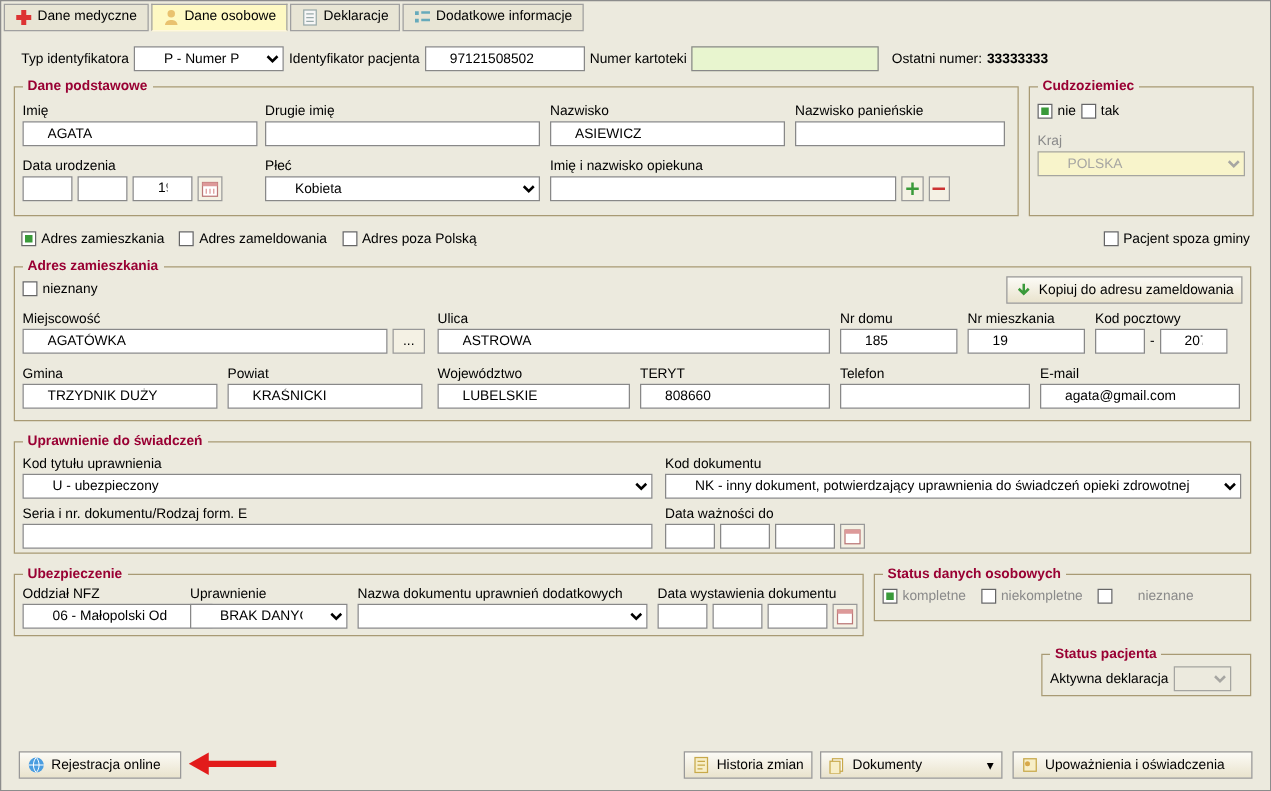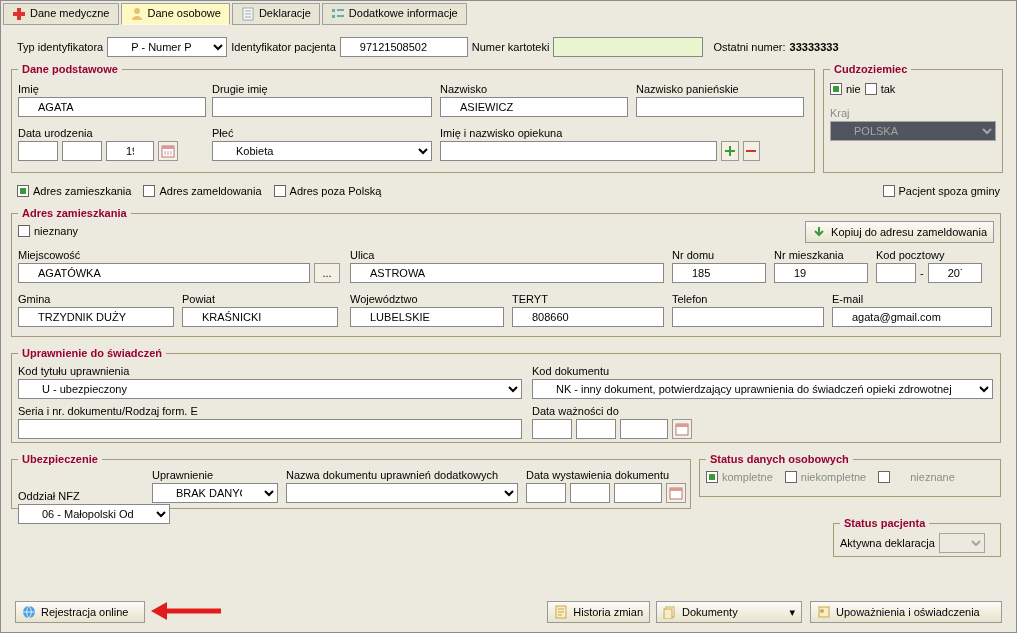--- a/index.html
+++ b/index.html
@@ -143,21 +143,21 @@
             <span class="chk green"></span>
             <span>nie</span>
           </span>
       <span class="row" style="gap:4px;">
             <span class="chk"></span>
             <span>tak</span>
           </span>
     </div>
     <div style="margin-top:12px;">
       <span class="col-label grey">Kraj</span>
-      <select class="fld" disabled="" style="width:166px; background:#0f172a; color:#8a8a8a;"><option>POLSKA</option></select>
+      <select class="fld" disabled="" style="width:166px; background:#fef9c3; color:#8a8a8a;"><option>POLSKA</option></select>
     </div>
   </fieldset>
 
   <div class="row" style="position:absolute; left:8px; top:154px; gap:12px;">
     <span class="row" style="gap:4px;">
           <span class="chk green"></span>
           <span>Adres zamieszkania</span>
         </span>
     <span class="row" style="gap:4px;">
           <span class="chk"></span>
@@ -265,21 +265,21 @@
                 <rect x="1" y="2" width="12" height="11" fill="#fff" stroke="#b77"></rect>
                 <rect x="1" y="2" width="12" height="3" fill="#d99"></rect>
               </svg>
         </button>
       </div>
     </div>
   </fieldset>
 
   <fieldset style="left:2px; top:422px; width:680px; height:56px;">
     <legend>Ubezpieczenie</legend>
-    <div style="position:absolute; left:6px; top:4px; width:128px;margin-top:21px;">
+    <div style="position:absolute; left:6px; top:4px; width:128px;">
       <span class="col-label">Oddział NFZ</span>
       <select class="fld" style="width:152px"><option>06 - Małopolski Od</option></select>
     </div>
     <div style="position:absolute; left:140px; top:4px; width:128px;">
       <span class="col-label">Uprawnienie</span>
       <select class="fld" style="width:126px"><option>BRAK DANYCH</option></select>
     </div>
     <div style="position:absolute; left:274px; top:4px; width:234px;">
       <span class="col-label">Nazwa dokumentu uprawnień dodatkowych</span>
       <select class="fld" style="width:232px"><option></option></select>

